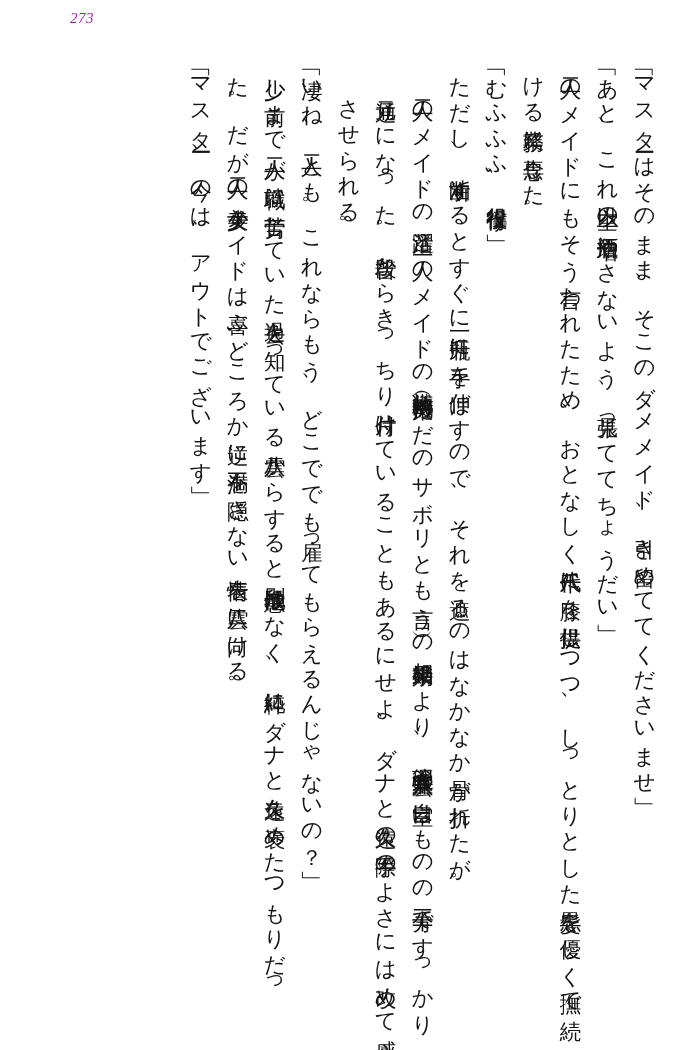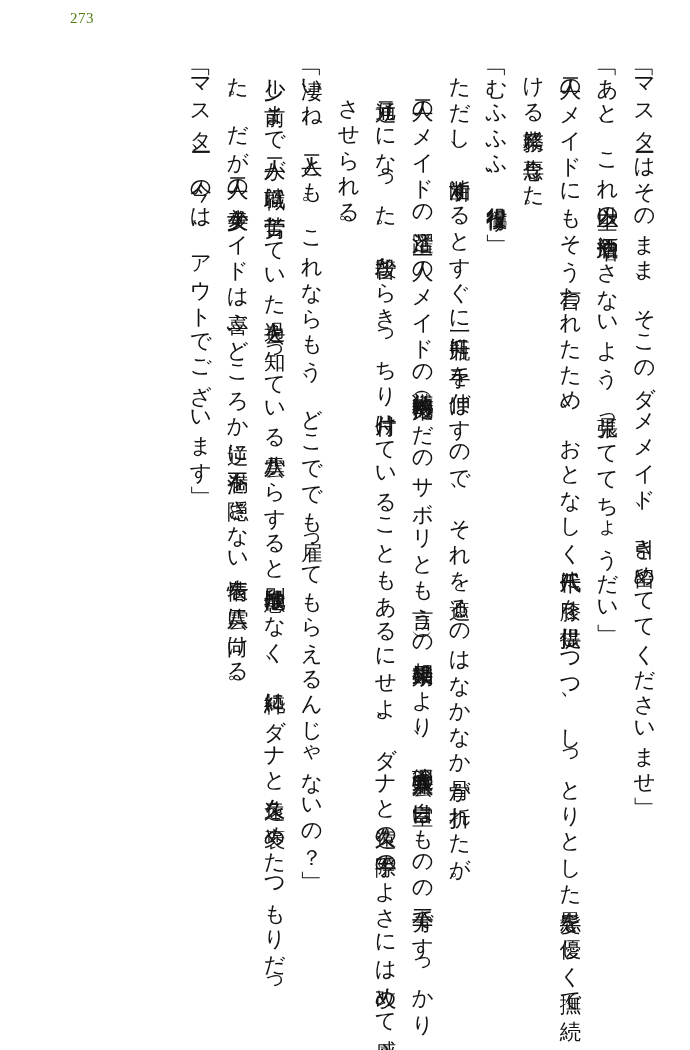--- a/index.html
+++ b/index.html
@@ -22,21 +22,22 @@
     box-sizing: border-box;
     background: #fff;
   }
   .page-number {
     position: absolute;
     top: 10px;
     left: 70px;
     font-size: 15px;
     letter-spacing: 0.5px;
     font-family: "Liberation Serif", "DejaVu Serif", serif;
-    color: #4d7c0f;
+    color: #a21caf;
+    font-style: italic;
   }
   .text-body {
     position: absolute;
     top: 62px;
     left: 28px;
     right: 28px;
     height: 965px;
     writing-mode: vertical-rl;
     text-orientation: upright;
     direction: ltr;

